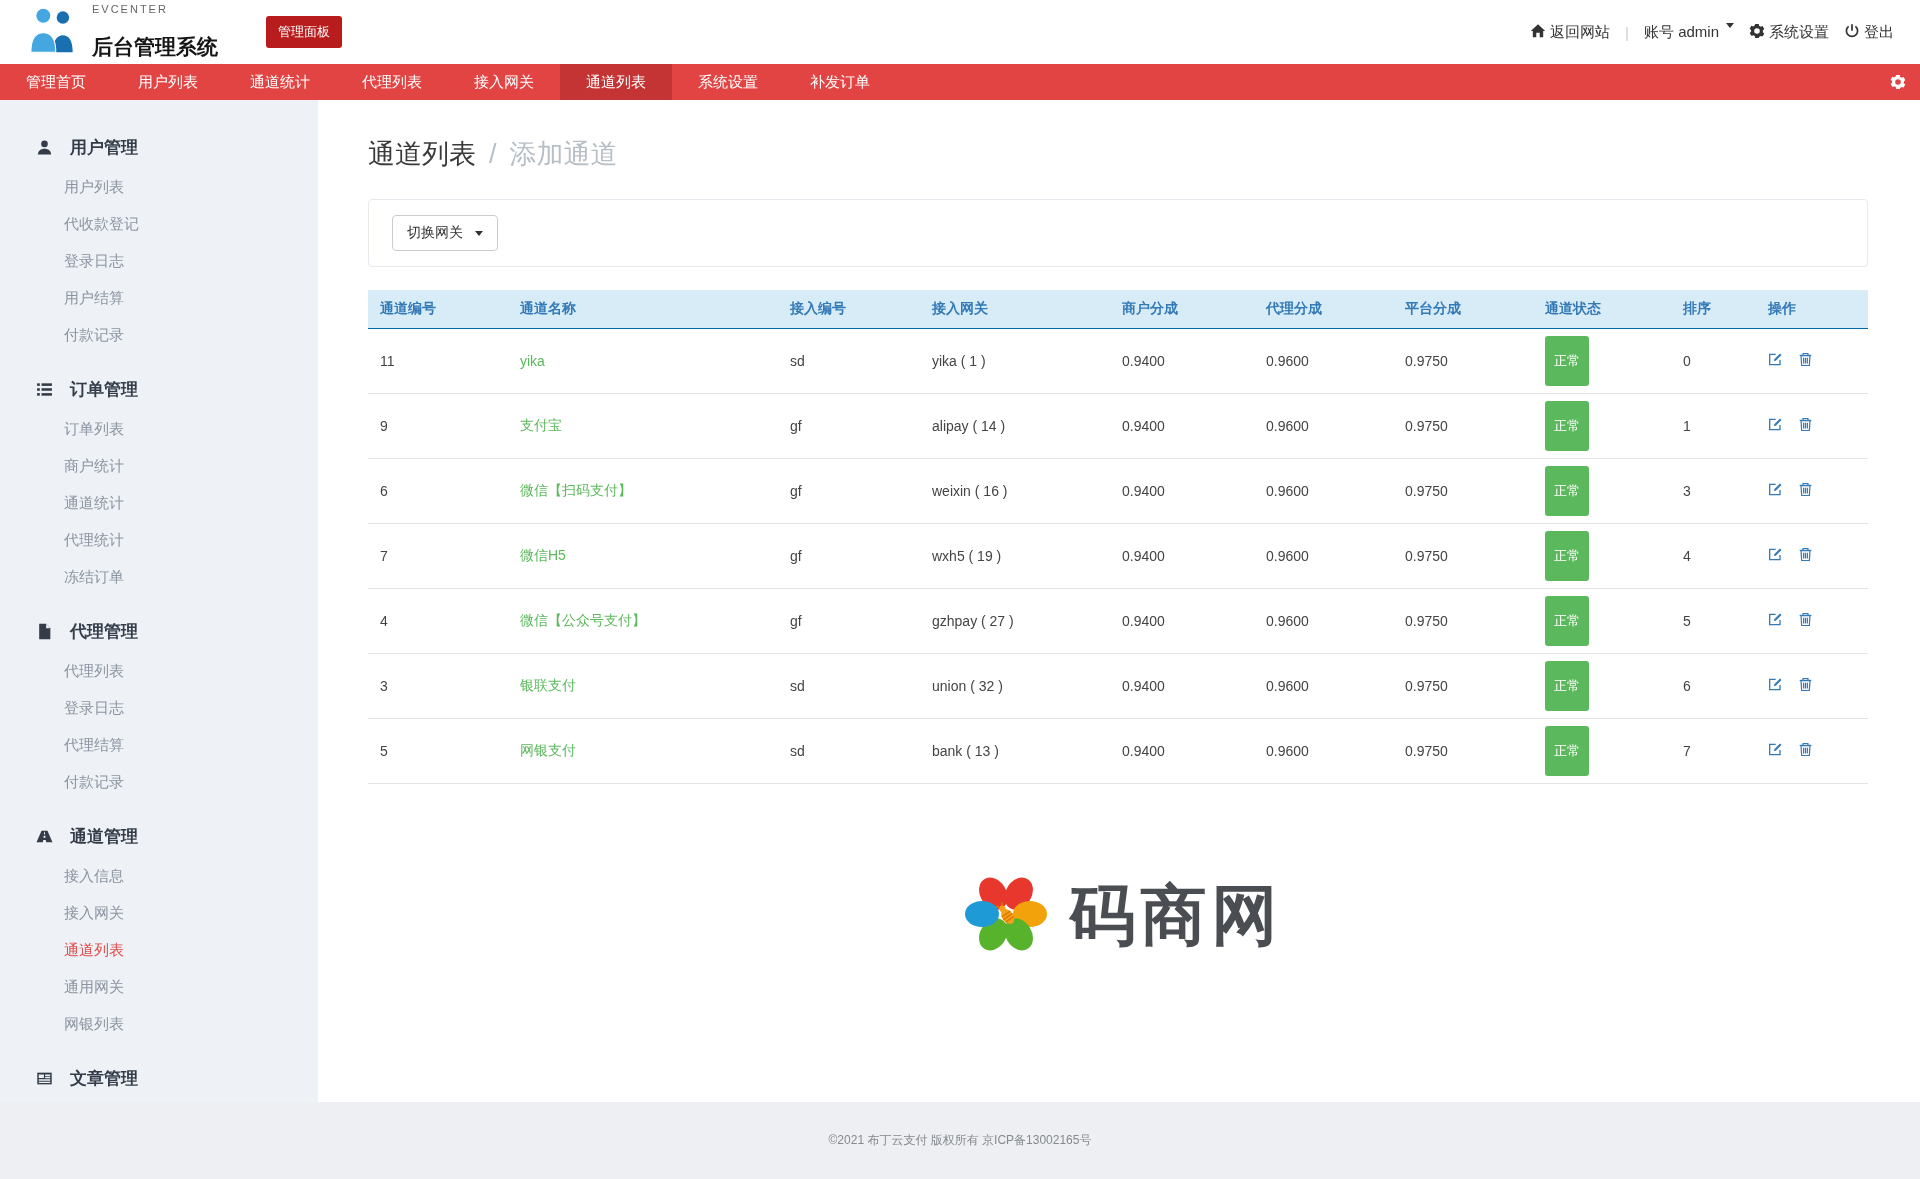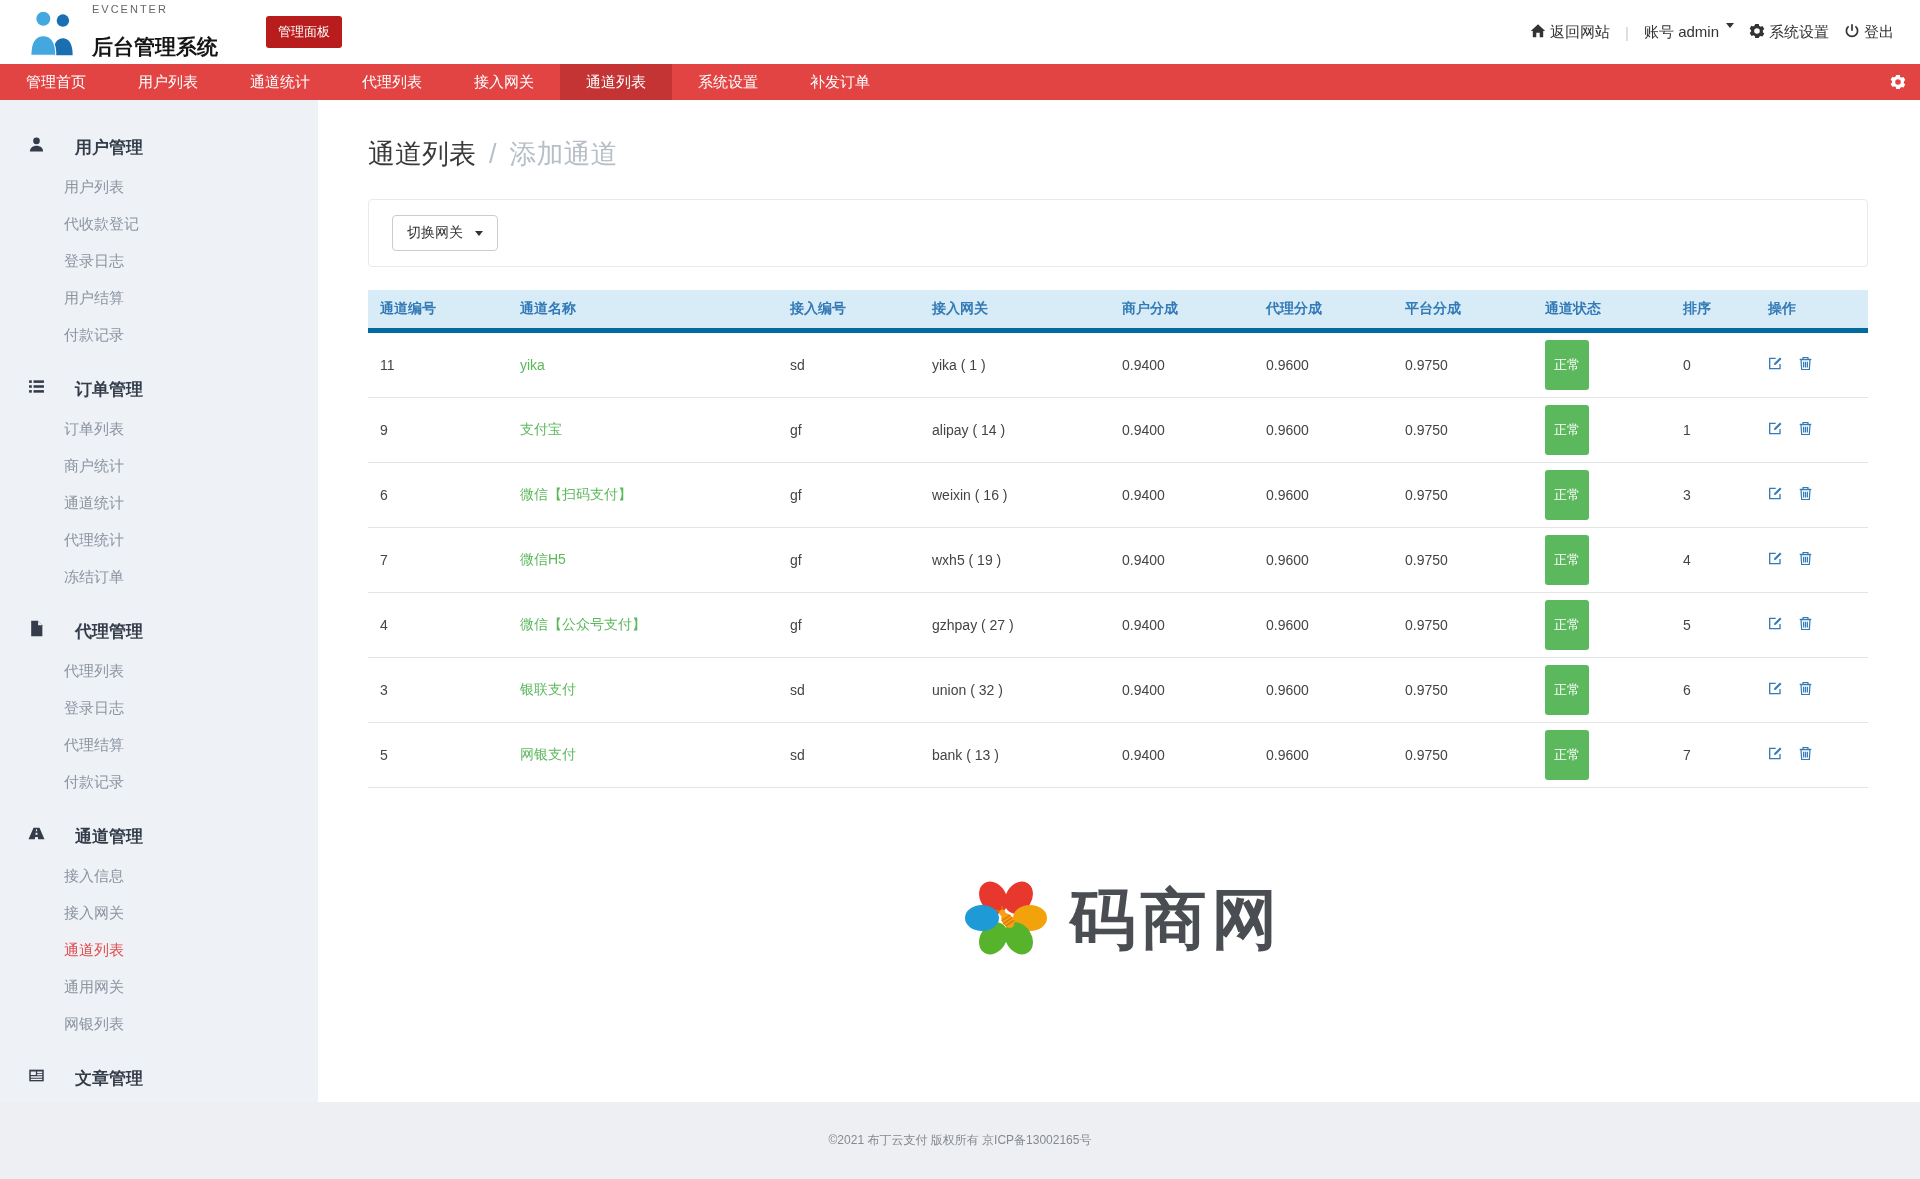--- a/index.html
+++ b/index.html
@@ -1,21 +1,21 @@
 <!DOCTYPE html>
 <html><head>
 <meta charset="utf-8">
 <style>
   * { margin:0; padding:0; box-sizing:border-box; }
   html,body { width:1920px; height:1179px; }
   body { font-family:"Liberation Sans","DejaVu Sans",sans-serif; background:#fff; overflow:hidden; display:flex; flex-direction:column; }
 
   
   .header { height:64px; background:#fff; display:flex; align-items:center; padding:0 26px; flex:0 0 auto; }
-  .brand { display:flex; align-items:flex-end; gap:10px; }
+  .brand { display:flex; align-items:center; gap:10px; }
   .brand svg { width:56px; height:48px; }
   .brand-sub { font-size:11px; color:#666; letter-spacing:2px; }
   .brand-title { font-size:21px; font-weight:bold; color:#151515; margin-top:18px;font-family:Liberation Mono, monospace; }
   .panel-btn { margin-left:48px; background:#b91c1c; color:#fff; font-size:13px; padding:7px 12px; border-radius:3px; border:none; cursor:pointer; }
   .header-right { margin-left:auto; display:flex; align-items:center; gap:15px; font-size:15px; color:#333; }
   .hr-item { display:flex; align-items:flex-start; gap:4px; cursor:pointer; }
   .hr-item svg { width:16px; height:16px; color:#333; }
   .hr-divider { color:#c9ced4; }
   .caret { width:0; height:0; border-left:4.5px solid transparent; border-right:4.5px solid transparent; border-top:5px solid #333; margin-left:3px; }
 
@@ -23,36 +23,36 @@
   .nav { height:36px; background:#e24444; display:flex; align-items:stretch; position:relative; flex:0 0 auto; }
   .nav-item { color:#fff; font-size:15px; line-height:36px; padding:0 26px; cursor:pointer; white-space:nowrap; }
   .nav-item.active { background:#c53434; }
   .nav-gear { position:absolute; right:14px; top:0; height:36px; display:flex; align-items:center; cursor:pointer; }
   .nav-gear svg { width:16px; height:16px; color:#fff; }
 
   
   .layout { flex:1 1 auto; display:flex; min-height:0; }
   .sidebar { width:318px; background:#eef1f6; padding-top:26px; flex:0 0 auto; }
   .side-section { margin-bottom:14px; }
-  .side-heading { display:flex; align-items:flex-start; gap:30px; padding:10px 0 10px 28px; font-size:17px; font-weight:bold; color:#333c48; cursor:pointer; }
+  .side-heading { display:flex; align-items:center; gap:17px; padding:10px 0 10px 36px; font-size:17px; font-weight:bold; color:#333c48; cursor:pointer; }
   .side-heading svg { width:17px; height:17px; color:#333c48; }
   .side-item { padding:9px 0 9px 64px; font-size:15px; color:#8b94a0; cursor:pointer; }
   .side-item.active { color:#e14c4c; }
 
   .main { flex:1 1 auto; background:#fff; padding:0 52px 0 50px; min-width:0; }
   .breadcrumb { margin-top:36px; font-size:27px; display:flex; align-items:baseline; gap:13px; }
   .bc-current { color:#3a3a3a; }
   .bc-sep, .bc-next { color:#b7bfc6; }
 
   .toolbar-panel { margin-top:27px; border:1px solid #e6e9ee; border-radius:4px; padding:15px 23px; }
   .switch-btn { background:#fff; border:1px solid #ccc; border-radius:4px; padding:8px 14px; font-size:14px; color:#333; display:inline-flex; align-items:center; gap:9px; cursor:pointer; }
   .switch-btn .caret { border-top-color:#333; }
 
   table.grid { margin-top:23px; width:100%; border-collapse:collapse; font-size:14px; table-layout:fixed; }
-  table.grid th { background:#d8ecf7; color:#337ab7; text-align:left; padding:10px 12px; font-weight:bold; border-bottom:5px solid #0369a1; }
+  table.grid th { background:#d8ecf7; color:#337ab7; text-align:left; padding:10px 12px; font-weight:bold; border-bottom:1px solid #0369a1; }
   table.grid td { padding:7px 12px; border-bottom:1px solid #e4e4e4; color:#444; height:34px; vertical-align:middle; }
   .link-green { color:#5cb85c; text-decoration:none; cursor:pointer; }
   .badge { background:#5cb85c; color:#fff; font-size:13px; padding:16px 9px; border-radius:3px; display:inline-block; }
   .op-icon { color:#337ab7; display:inline-block; margin-right:15px; cursor:pointer; }
   .op-icon svg { width:15px; height:15px; }
 
   .watermark { margin-top:78px; display:flex; align-items:center; justify-content:center; gap:12px; }
   .watermark svg { width:104px; height:104px; }
   .watermark-text { font-size:66px; font-weight:900; color:#4a4d52; letter-spacing:5px; }
 

